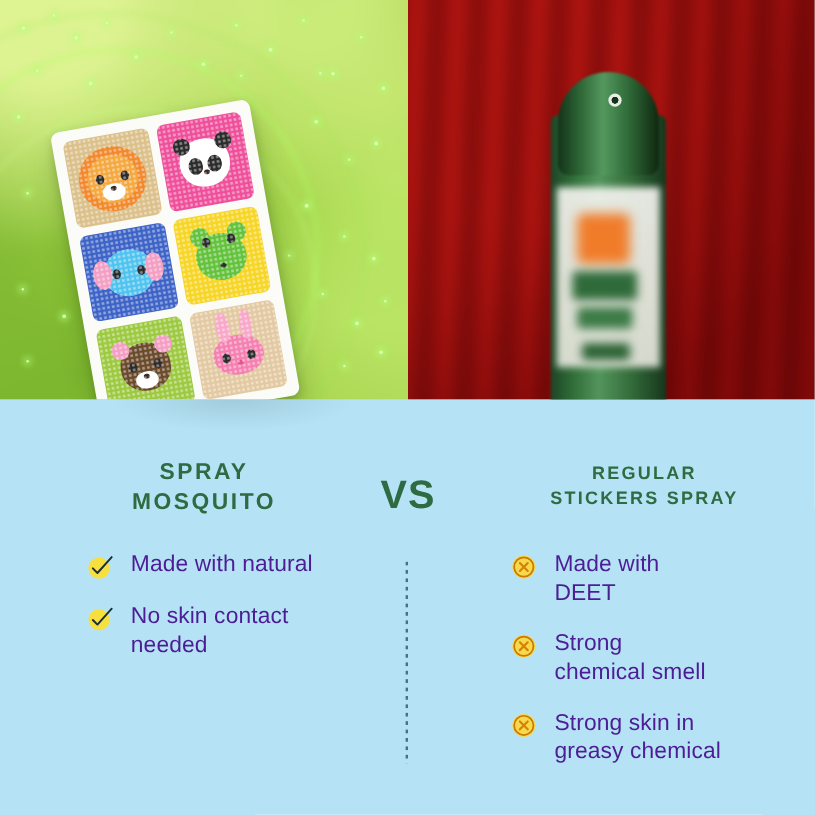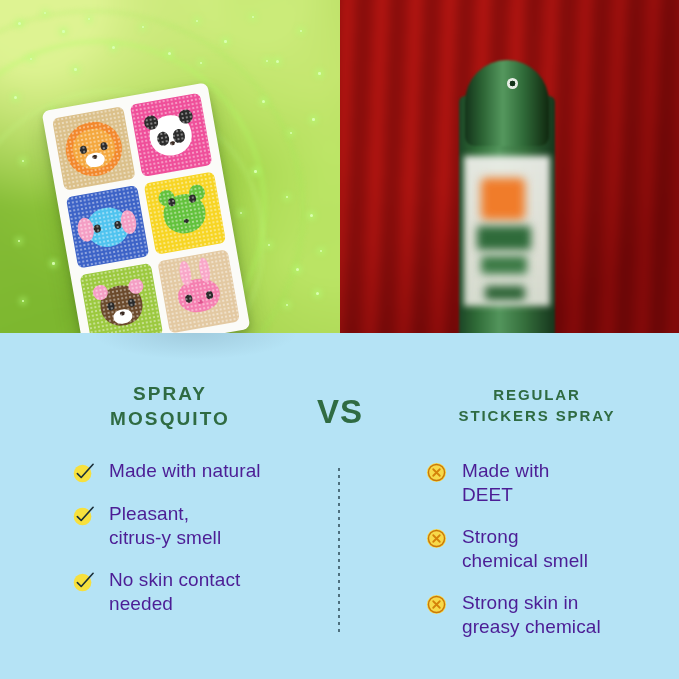--- a/index.html
+++ b/index.html
@@ -280,32 +280,20 @@
         </span>
       </div>
       <div class="bullet">
         <span class="bullet-icon">
           <svg viewBox="0 0 24 24" width="23" height="23">
             <circle cx="11" cy="13" r="9.2" fill="#f7e03d"></circle>
             <path d="M5.6 13.2 L9.6 17.2 L22 3.4" fill="none" stroke="#1b2f38" stroke-width="1.7" stroke-linecap="round" stroke-linejoin="round"></path>
           </svg>
         </span>
         <span class="bullet-text">
-          <span>Pleasant,</span><br>
-          <span>citrus-y smell</span>
-        </span>
-      </div>
-      <div class="bullet">
-        <span class="bullet-icon">
-          <svg viewBox="0 0 24 24" width="23" height="23">
-            <circle cx="11" cy="13" r="9.2" fill="#f7e03d"></circle>
-            <path d="M5.6 13.2 L9.6 17.2 L22 3.4" fill="none" stroke="#1b2f38" stroke-width="1.7" stroke-linecap="round" stroke-linejoin="round"></path>
-          </svg>
-        </span>
-        <span class="bullet-text">
           <span>No skin contact</span><br>
           <span>needed</span>
         </span>
       </div>
     </div>
 
     <div class="col col-right">
       <div class="bullet">
         <span class="bullet-icon">
           <svg viewBox="0 0 24 24" width="23" height="23">

